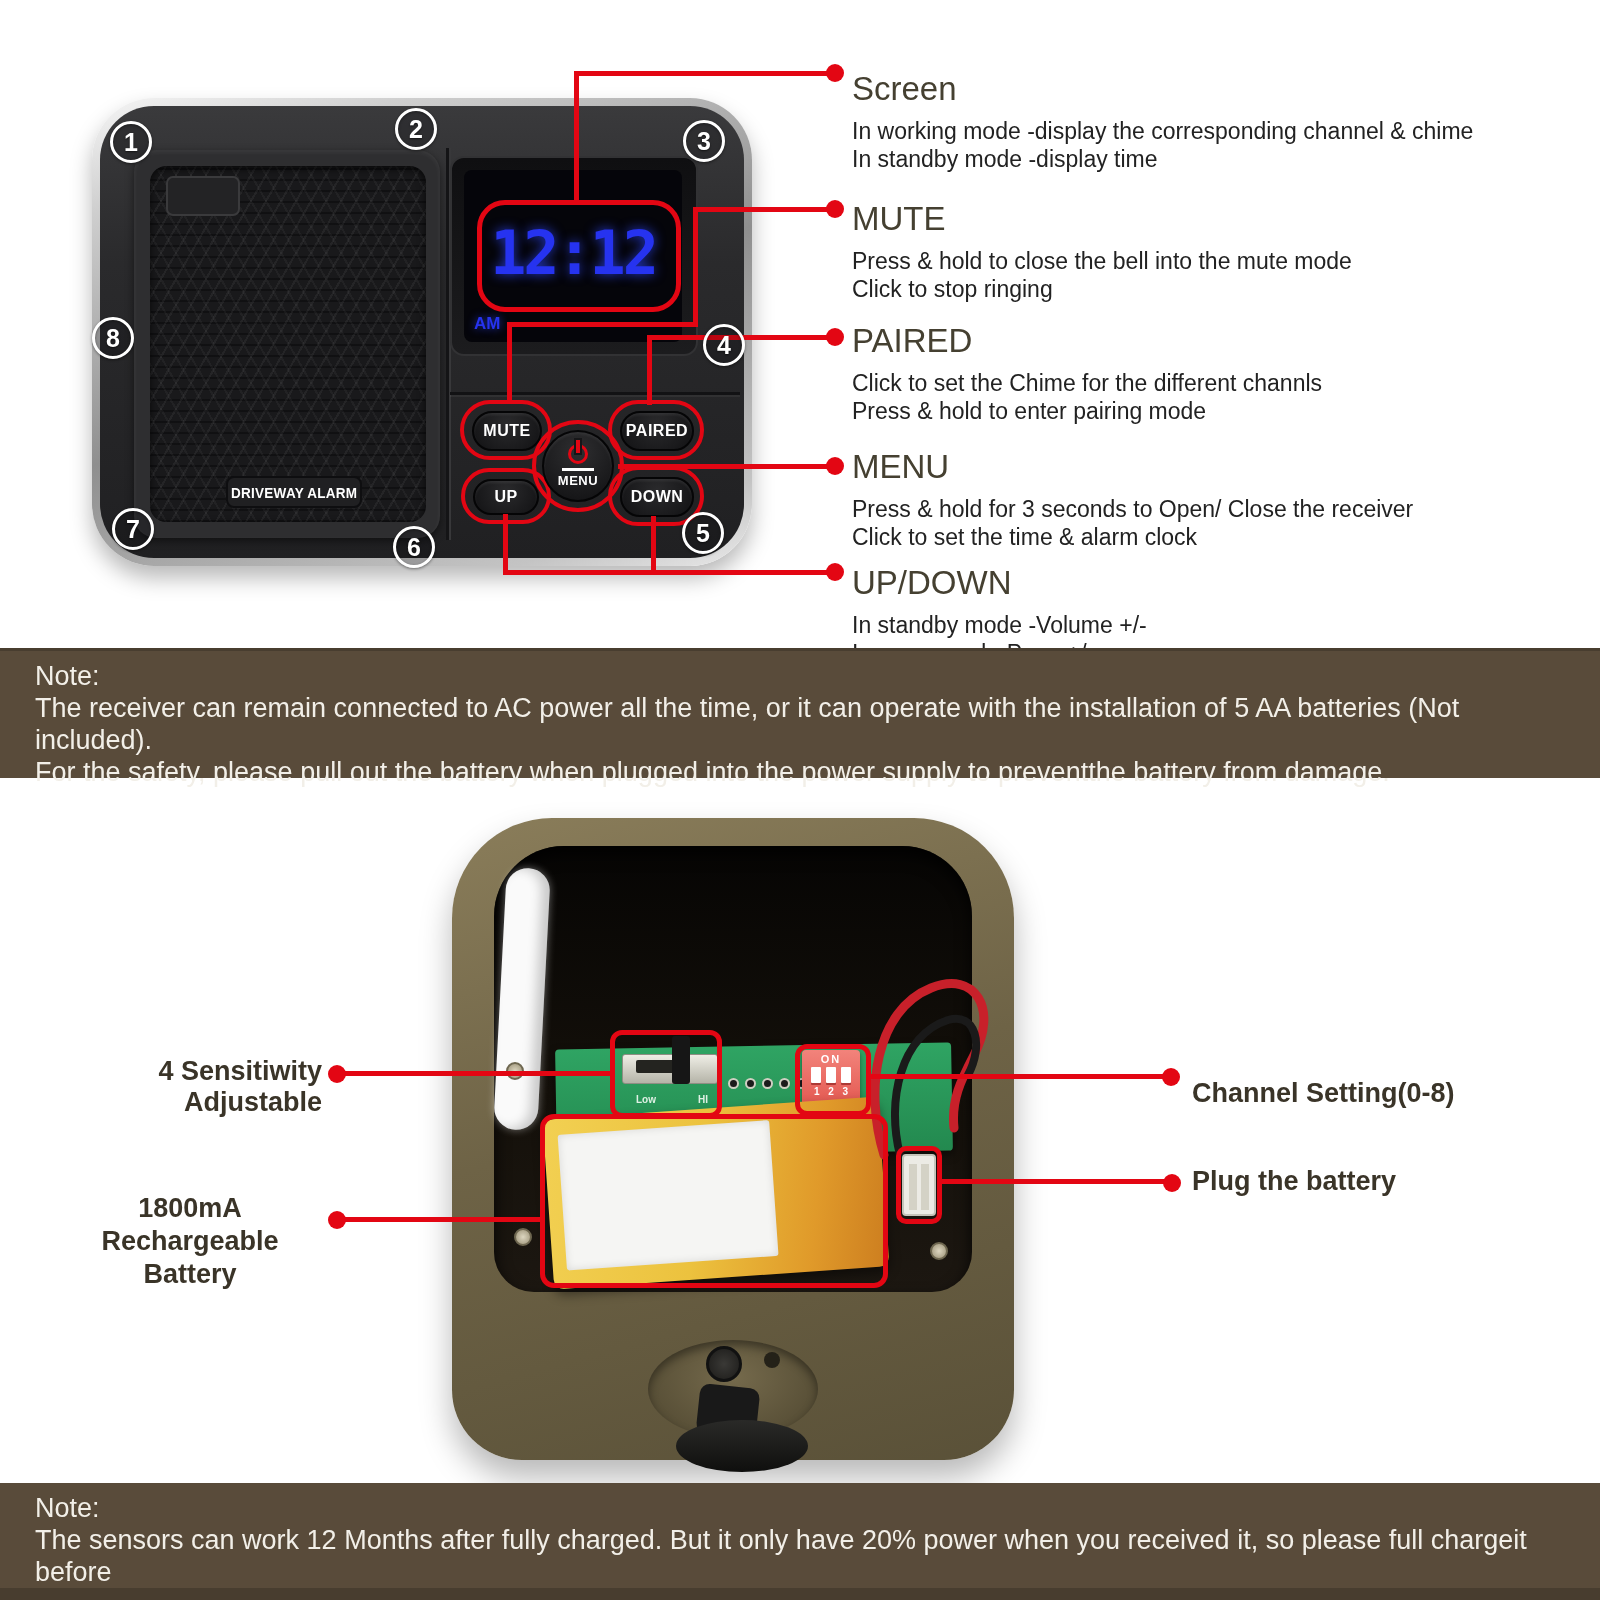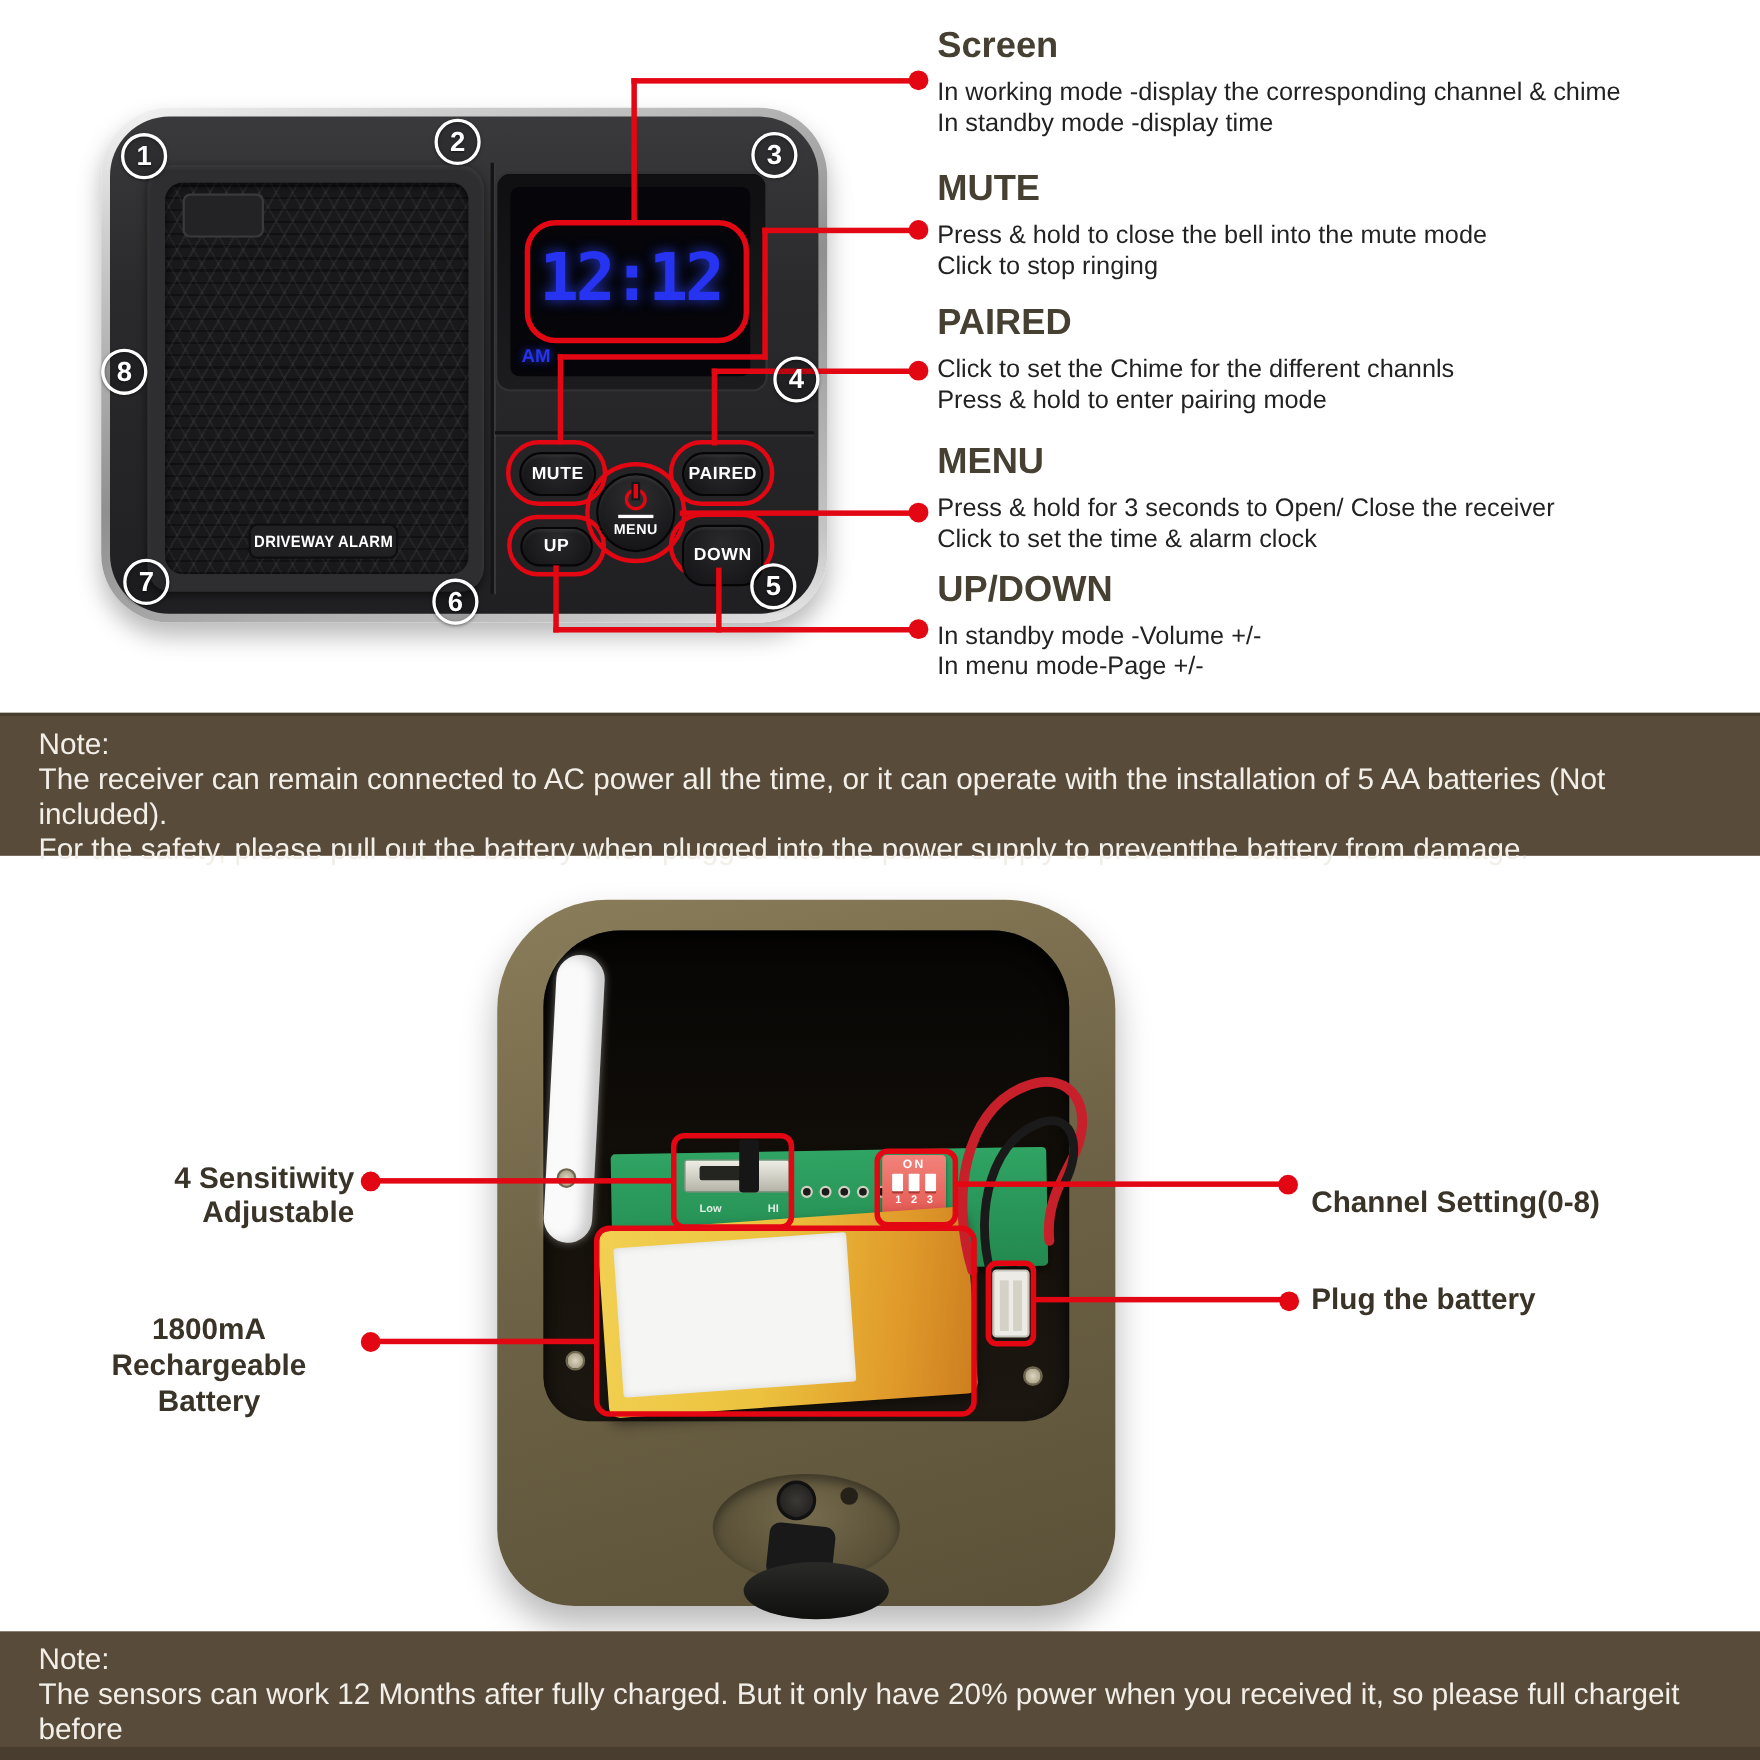--- a/index.html
+++ b/index.html
@@ -89,21 +89,21 @@
     display:flex; align-items:center; justify-content:center; letter-spacing:.5px;
     box-shadow: inset 0 2px 3px rgba(255,255,255,.08);
   }
   .mute-ring   { left:368px; top:302px; width:92px;  height:60px; border-radius:30px; }
   .mute-btn    { left:380px; top:313px; width:70px;  height:40px; border-radius:20px; }
   .paired-ring { left:516px; top:302px; width:96px;  height:60px; border-radius:30px; }
   .paired-btn  { left:528px; top:313px; width:74px;  height:40px; border-radius:20px; }
   .up-ring     { left:369px; top:370px; width:90px;  height:56px; border-radius:28px; }
   .up-btn      { left:381px; top:381px; width:66px;  height:36px; border-radius:18px; }
   .down-ring   { left:516px; top:368px; width:96px;  height:60px; border-radius:30px; }
-  .down-btn    { left:528px; top:379px; width:74px;  height:56px; border-radius:20px; }
+  .down-btn    { left:528px; top:379px; width:74px;  height:40px; border-radius:20px; }
   .menu-ring   { left:440px; top:322px; width:92px;  height:92px; border-radius:50%; }
   .menu-btn {
     position:absolute; left:450px; top:332px; width:72px; height:72px; border-radius:50%;
     background: radial-gradient(circle at 50% 28%, #2e2e30, #101012);
     border:2px solid #050506;
     display:flex; flex-direction:column; align-items:center; justify-content:center;
     box-shadow: inset 0 2px 3px rgba(255,255,255,.08);
   }
   .power-icon {
     position:relative; width:20px; height:20px; border:3px solid #e30613;
@@ -132,21 +132,21 @@
   .b6{left:393px;top:526px;} .b5{left:682px;top:512px;}
 
   
   .red-line { position:absolute; background:#e30613; z-index:5; }
   .red-dot  { position:absolute; width:18px; height:18px; border-radius:50%; background:#e30613; z-index:6; }
   .red-box  { position:absolute; border:5px solid #e30613; border-radius:12px; background:transparent; z-index:6; }
   .display-outline { left:477px; top:200px; width:204px; height:112px; border-radius:28px; }
 
   
   .ann { position:absolute; left:852px; width:730px; }
-  .ann-title { font-size:33px; font-weight:bold; color:#454031; margin-bottom:9px; }
+  .ann-title { font-size:33px; font-weight:normal; color:#454031; margin-bottom:9px;margin-top:48px; }
   .ann-line  { font-size:23px; color:#222222; line-height:28px; }
 
   
   .band {
     position:absolute; left:0; width:1600px; background:#594b3a;
     color:#f2efe8; font-size:27px; line-height:32px; padding:9px 30px 0 35px;
   }
   .band-top { top:648px; height:130px; border-top:3px solid #483d2f; }
   .band-bottom { top:1483px; height:117px; }
   .bottom-strip { position:absolute; left:0; top:1588px; width:1600px; height:12px; background:#483d2f; }

